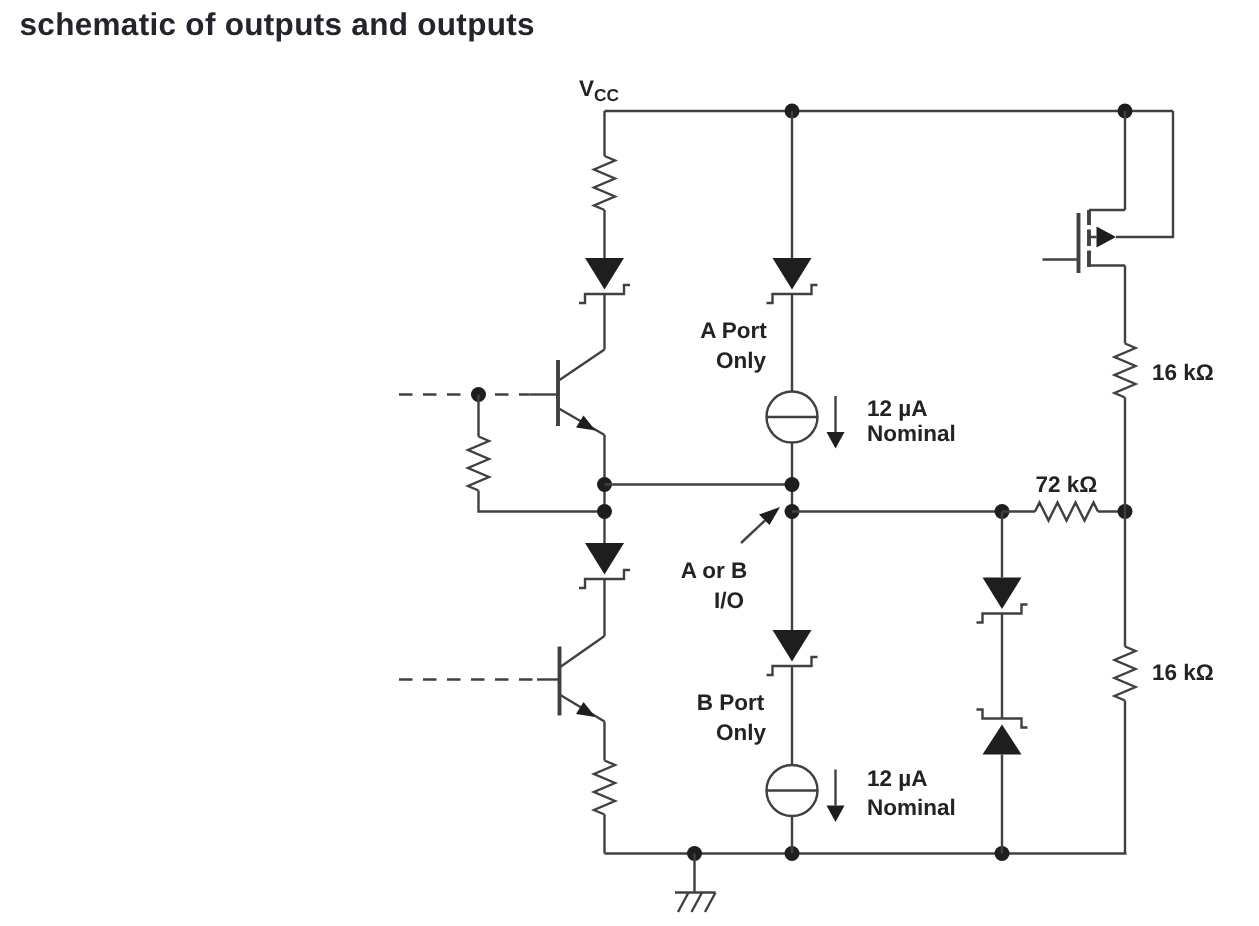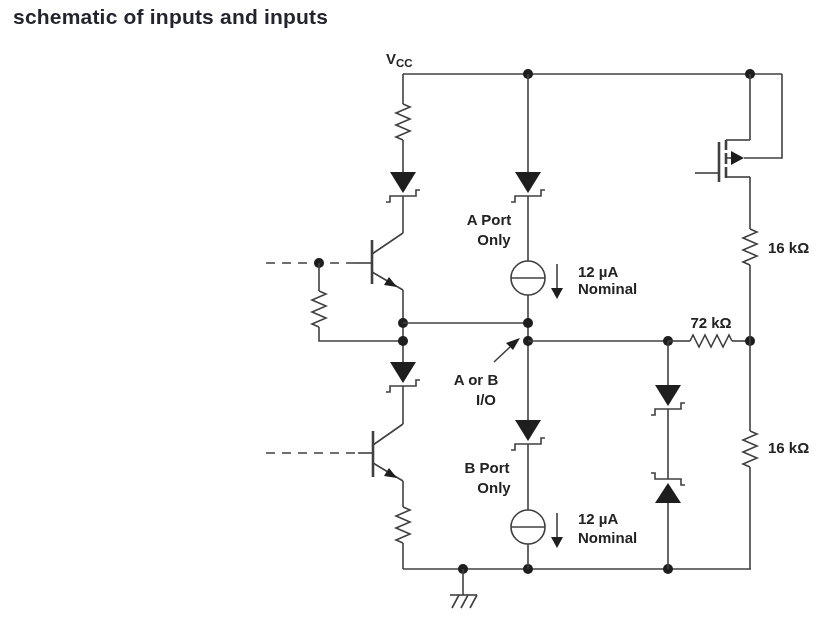--- a/index.html
+++ b/index.html
@@ -27,21 +27,21 @@
   .solid  { fill: #1e1e1e; stroke: none; }
   .dot    { fill: #1e1e1e; stroke: none; }
   .lbl    { font-family: "Liberation Sans", sans-serif; font-size: 15px; font-weight: bold; fill: #232323; }
   .lblc   { text-anchor: middle; }
 </style>
 </head>
 <body>
 
 <div class="stage">
 
-  <div class="page-title">schematic of inputs and inputs</div>
+  <div class="page-title">schematic of outputs and outputs</div>
 
   <svg class="schematic" width="839" height="617" viewBox="0 0 839 617">
 
     <g>
       <path class="wire" d="M 403 74 H 782"></path>
       <circle class="dot" cx="528" cy="74" r="5"></circle>
       <circle class="dot" cx="750" cy="74" r="5"></circle>
     </g>
 
     <g>

